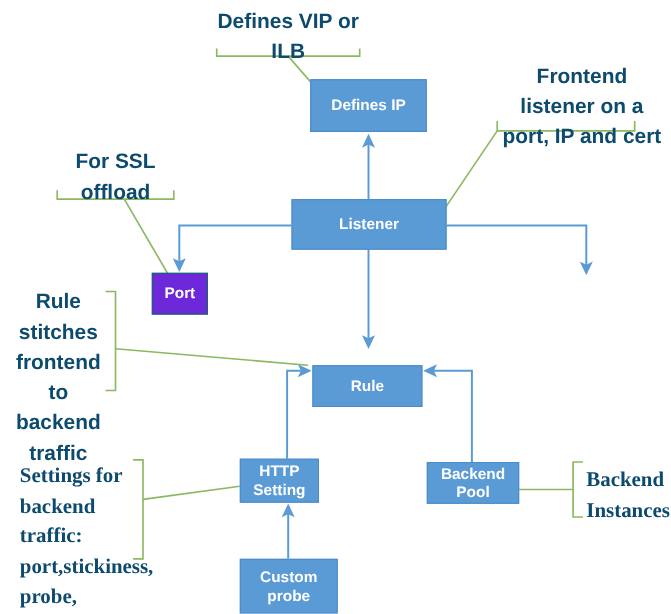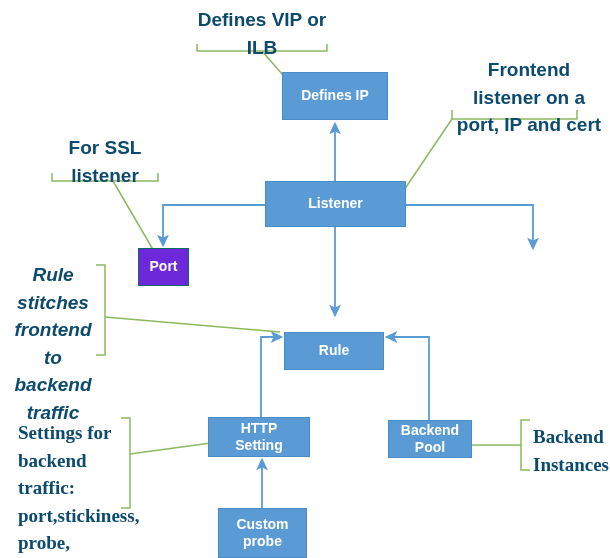--- a/index.html
+++ b/index.html
@@ -119,21 +119,21 @@
 
   <div class="node teal" style="left:138px; top:248px; width:51px; height:38px;">
     <span>Port</span>
   </div>
 
 
   <div class="node blue" style="left:284px; top:332px; width:100px; height:38px;">
     <span>Rule</span>
   </div>
 
-  <div class="node blue" style="left:208px; top:417px; width:102px; height:40px;">
+  <div class="node blue" style="left:218px; top:417px; width:72px; height:40px;">
     <span style="white-space:pre-line">HTTP
 Setting</span>
   </div>
 
   <div class="node blue" style="left:388px; top:420px; width:84px; height:38px;">
     <span style="white-space:pre-line">Backend
 Pool</span>
   </div>
 
   <div class="node blue" style="left:218px; top:508px; width:89px; height:50px;">
@@ -142,23 +142,23 @@
   </div>
 
   <div class="annotation" style="left:196px; top:6px; width:132px;">Defines VIP or
 ILB</div>
 
   <div class="annotation" style="left:446px; top:56px; width:166px;">Frontend
 listener on a
 port, IP and cert</div>
 
   <div class="annotation" style="left:50px; top:134px; width:110px;">For SSL
-listener</div>
+offload</div>
 
-  <div class="annotation" style="left:8px; top:261px; width:90px;font-style:italic;">Rule stitches
+  <div class="annotation" style="left:8px; top:261px; width:90px;">Rule stitches
 frontend to
 backend
 traffic</div>
 
   <div class="annotation left-align" style="left:18px; top:419px; width:104px;">Settings for
 backend traffic:
 port,stickiness,
 probe, timeout</div>
 
   <div class="annotation left-align" style="left:533px; top:423px; width:76px;">Backend

